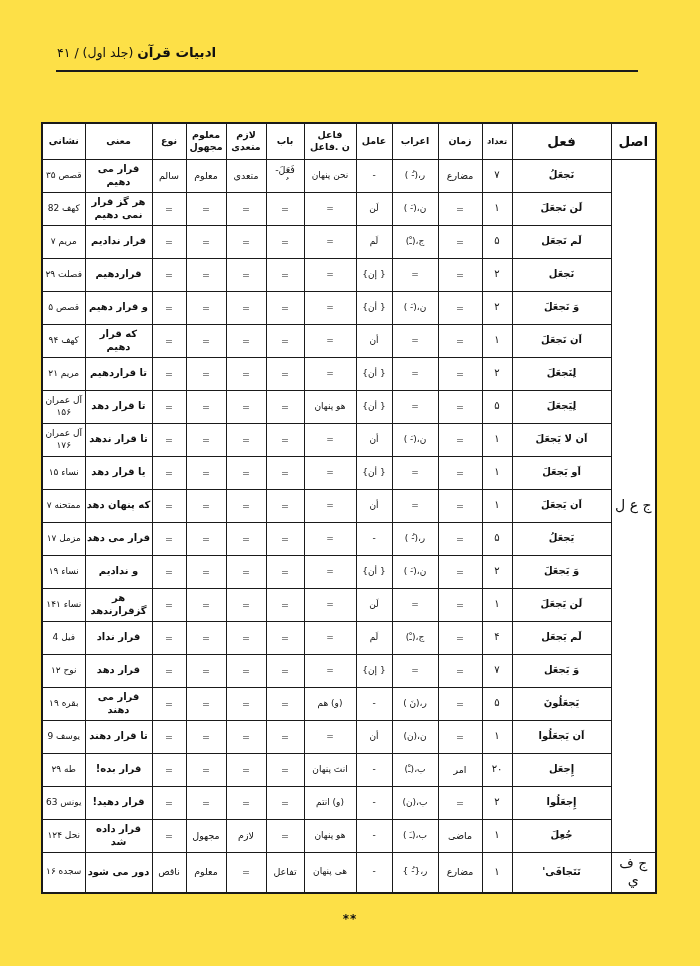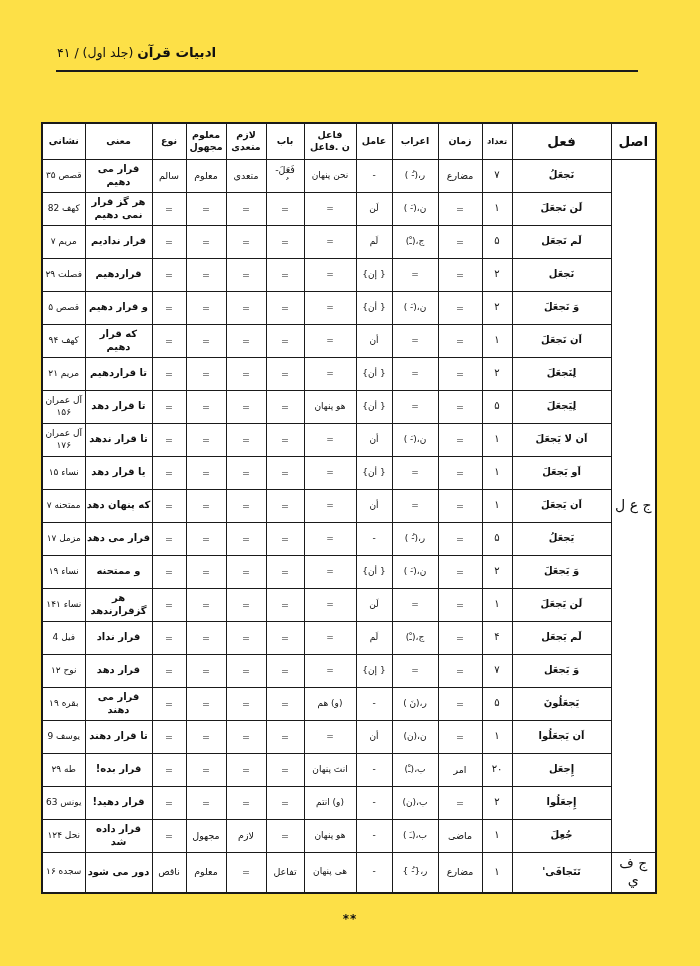--- a/index.html
+++ b/index.html
@@ -306,21 +306,21 @@
           <td class="c-fel">وَ یَجعَلَ</td>
           <td class="c-tedad">۲</td>
           <td class="c-zaman">=</td>
           <td class="c-erab">ن،(-َ )</td>
           <td class="c-amel">{ أن}</td>
           <td class="c-fael">=</td>
           <td class="c-bab">=</td>
           <td class="c-lazem">=</td>
           <td class="c-malum">=</td>
           <td class="c-now">=</td>
-          <td class="c-mani">و ممتحنه</td>
+          <td class="c-mani">و ندادیم</td>
           <td class="c-neshani">نساء ۱۹</td>
         </tr>
         <tr>
           <td class="c-fel">لَن یَجعَلَ</td>
           <td class="c-tedad">۱</td>
           <td class="c-zaman">=</td>
           <td class="c-erab">=</td>
           <td class="c-amel">لَن</td>
           <td class="c-fael">=</td>
           <td class="c-bab">=</td>

